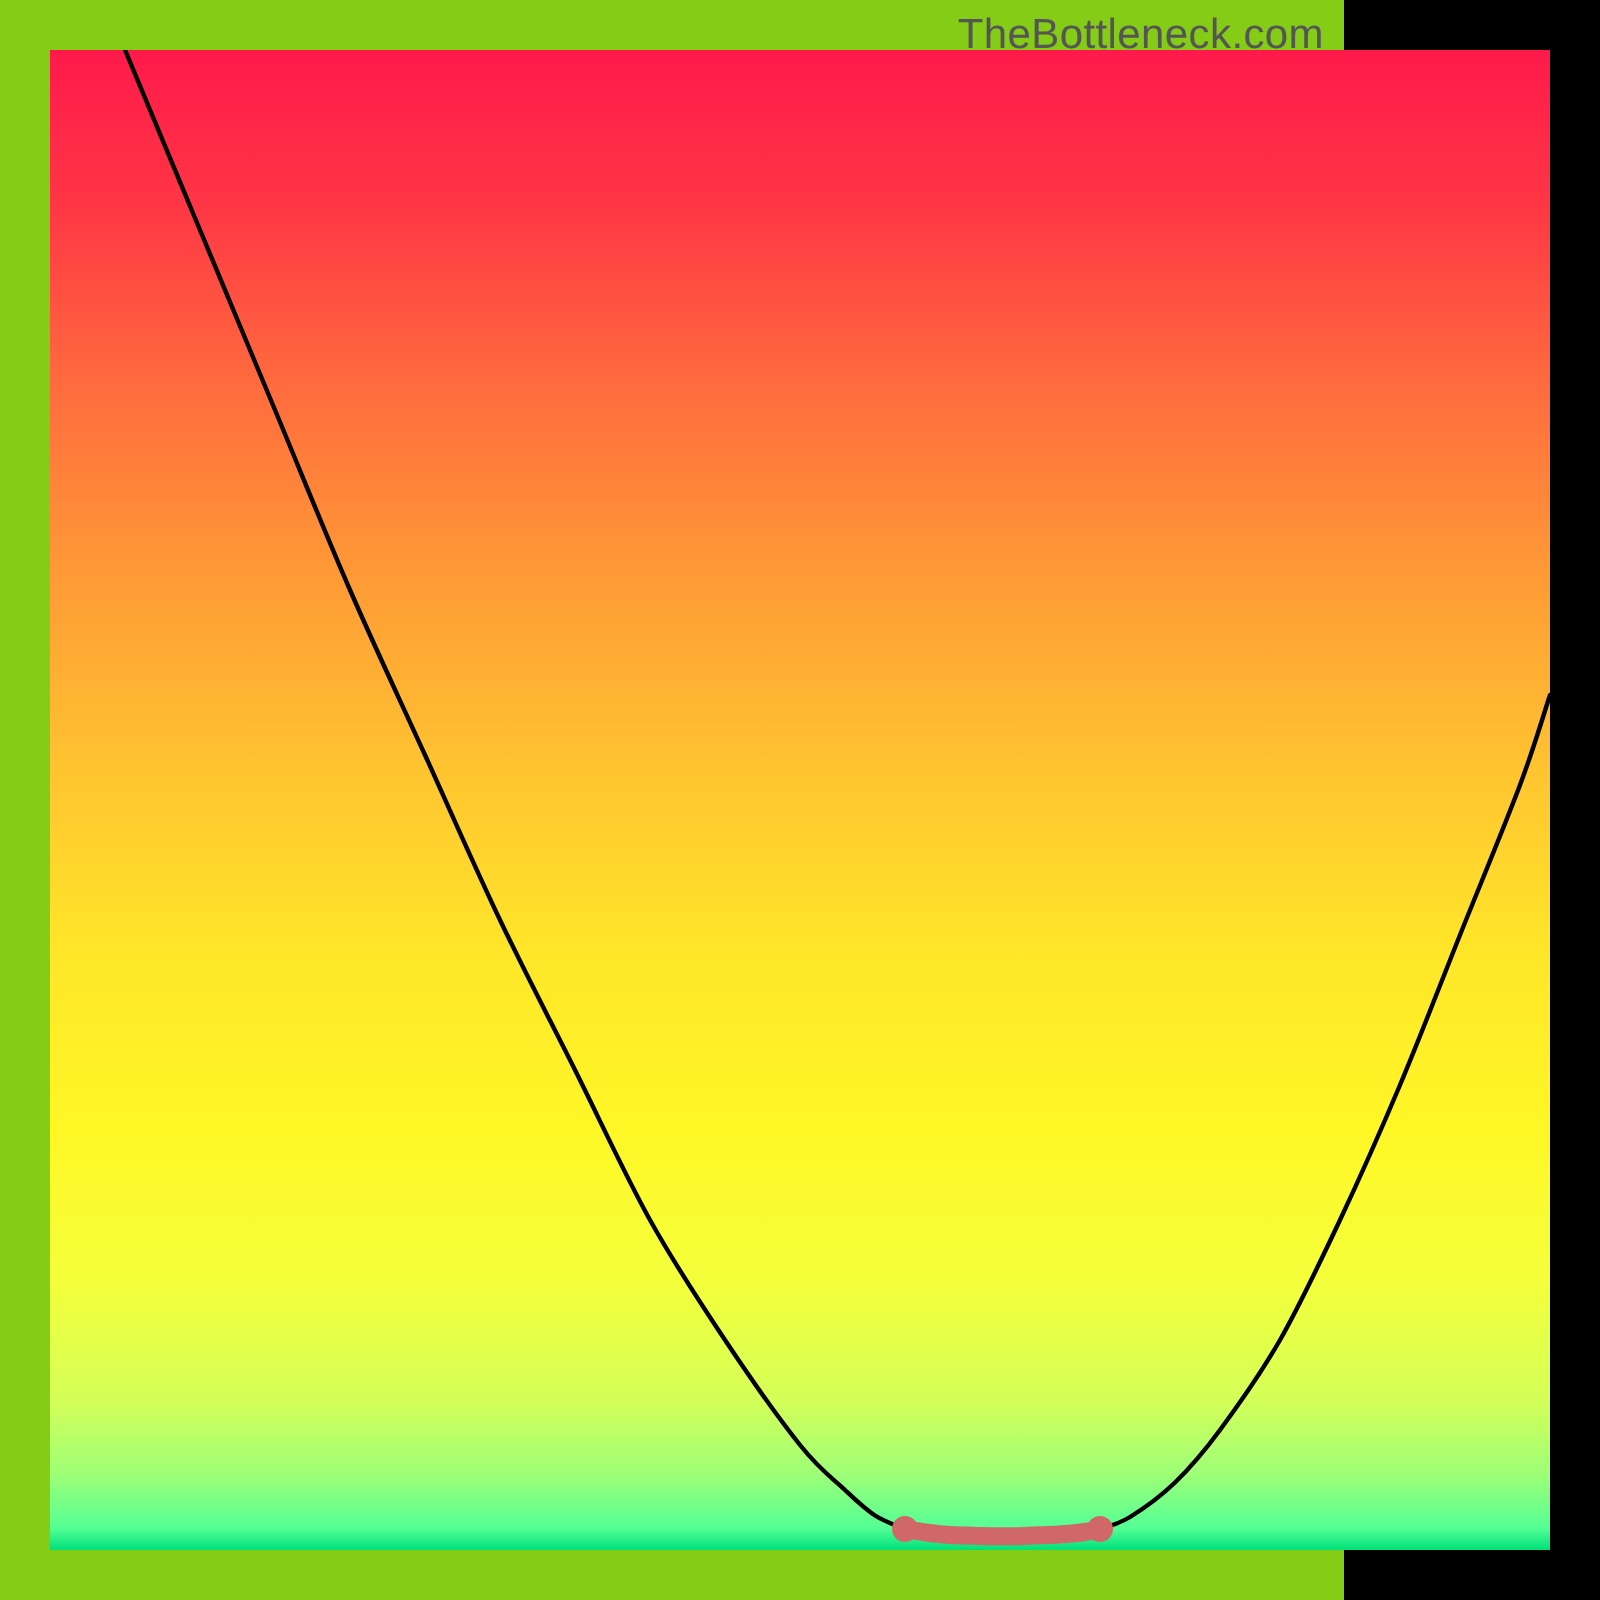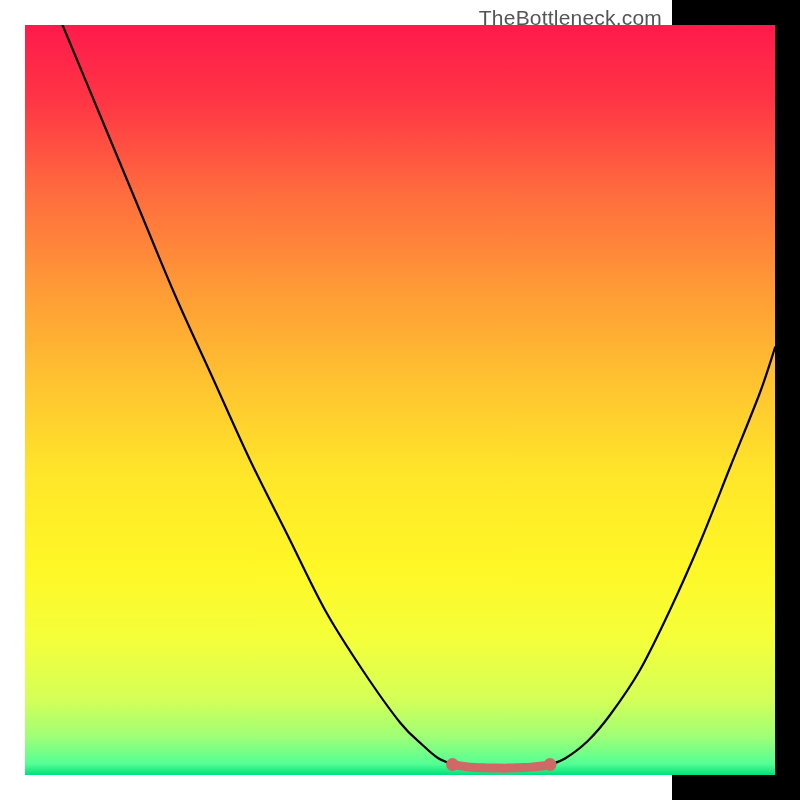--- a/index.html
+++ b/index.html
@@ -1,21 +1,21 @@
 <!DOCTYPE html>
 <html><head>
 <meta charset="utf-8">
 <style>
   * { margin: 0; padding: 0; box-sizing: border-box; }
   html, body { width: 800px; height: 800px; overflow: hidden; background: #000; }
   .container {
     width: 672px;
     height: 800px;
     position: relative;
-    background: #ffffff;
+    background: #84cc16;
   }
   .plot-area {
     position: absolute;
     left: 25px;
     top: 25px;
     width: 750px;
     height: 750px;
   }
   .attribution {
     position: absolute;

